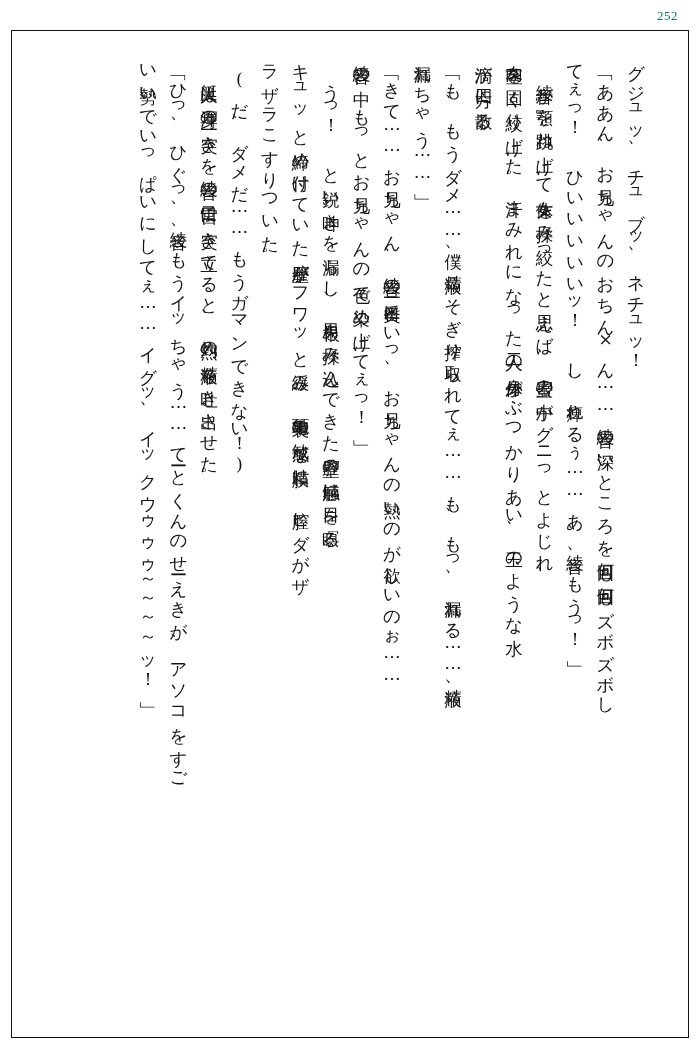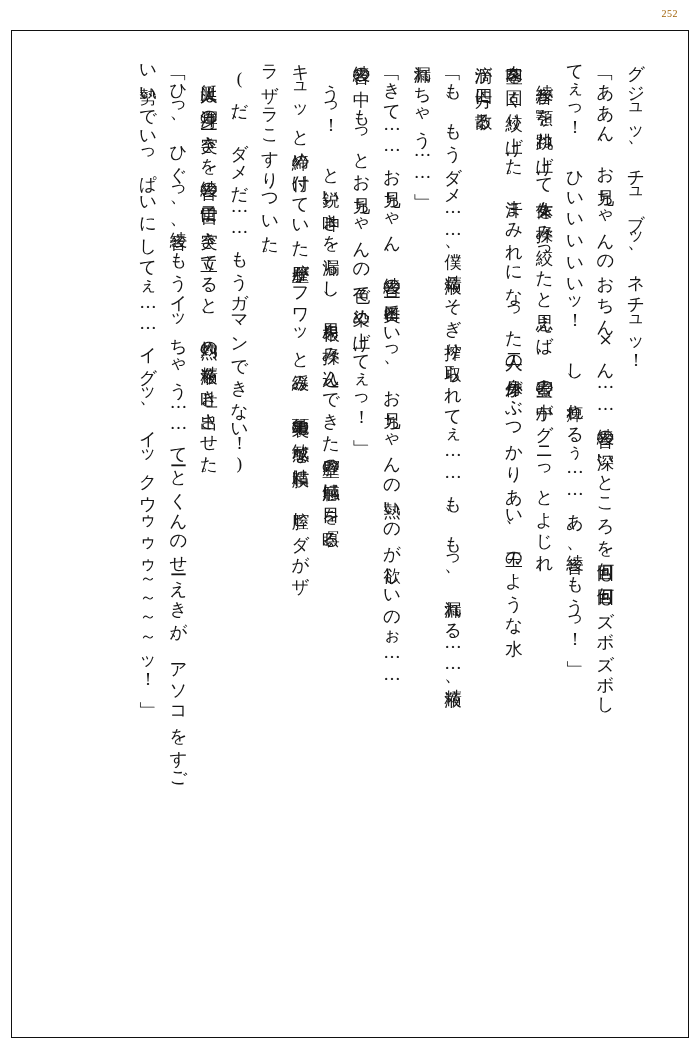--- a/index.html
+++ b/index.html
@@ -20,23 +20,23 @@
     left: 0;
     top: 0;
     width: 700px;
     height: 1050px;
     box-sizing: border-box;
   }
   .page-number {
     position: absolute;
     top: 8px;
     right: 22px;
-    font-size: 10px;
+    font-size: 13px;
     letter-spacing: 0.5px;
-    color: #a16207;
+    color: #0f766e;
     font-family: "Liberation Serif", "DejaVu Serif", serif;
   }
   .frame {
     position: absolute;
     left: 11px;
     top: 30px;
     width: 678px;
     height: 1008px;
     border: 1px solid #111;
     box-sizing: border-box;

